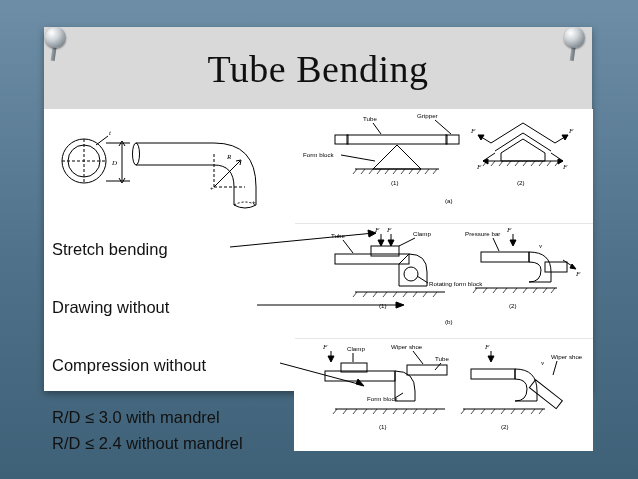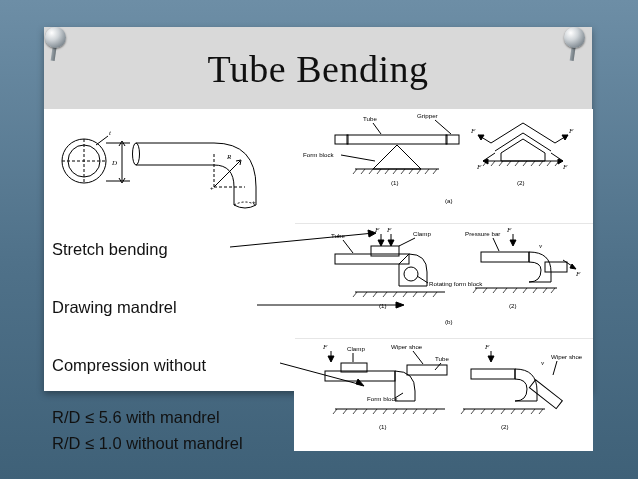--- a/index.html
+++ b/index.html
@@ -316,24 +316,24 @@
           <text x="256" y="20" class="ltxt">Wiper shoe</text>
           <line x1="262" y1="22" x2="258" y2="36" class="ln" stroke-width="0.7"></line>
           <text x="206" y="90" class="ltxt">(2)</text>
         </svg>
       </div>
 
     </div>
 
     <div class="bullets">
       <div class="bullet b1">Stretch bending</div>
-      <div class="bullet b2">Drawing mandrel</div>
+      <div class="bullet b2">Drawing without</div>
       <div class="bullet b3">Compression without</div>
-      <div class="bullet b4">R/D ≤ 5.6 with mandrel</div>
-      <div class="bullet b5">R/D ≤ 1.0 without mandrel</div>
+      <div class="bullet b4">R/D ≤ 3.0 with mandrel</div>
+      <div class="bullet b5">R/D ≤ 2.4 without mandrel</div>
     </div>
 
     <svg style="position:absolute;left:0;top:150px;width:548px;height:260px;pointer-events:none;" viewBox="0 0 548 260">
       <g class="ln">
         <line x1="186" y1="70" x2="330" y2="56"></line>
           <path d="M332,56 L324,53 L325,60 Z" fill="#000"></path>
         <line x1="213" y1="128" x2="358" y2="128"></line>
           <path d="M360,128 L352,125 L352,131 Z" fill="#000"></path>
         <line x1="236" y1="186" x2="318" y2="208"></line>
           <path d="M320,209 L312,207 L314,202 Z" fill="#000"></path>

